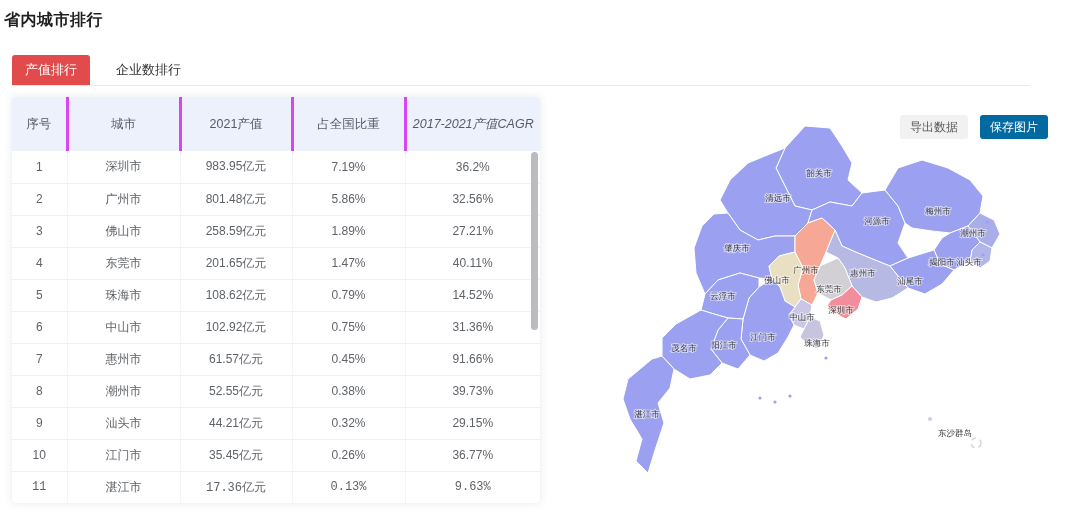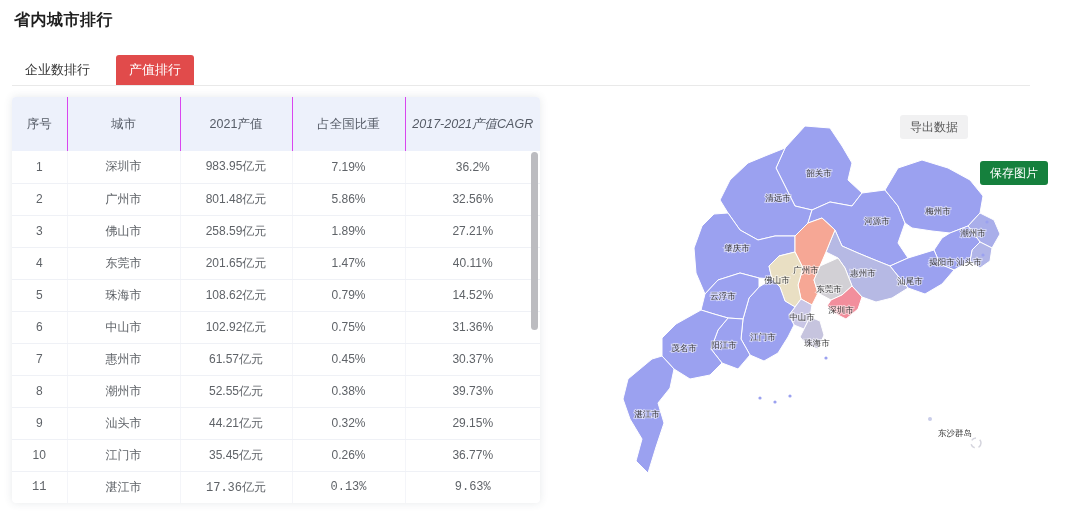--- a/index.html
+++ b/index.html
@@ -1,71 +1,71 @@
 <!DOCTYPE html>
 <html><head>
 <meta charset="utf-8">
 <style>
   * { margin:0; padding:0; box-sizing:border-box; }
   html,body { width:1080px; height:514px; background:#fff; overflow:hidden;
     font-family:"Liberation Sans","DejaVu Sans",sans-serif; }
   .page { position:relative; width:1080px; height:514px; }
 
-  .page-title { position:absolute; left:14px; top:10px; font-size:16px;
+  .page-title { position:absolute; left:4px; top:10px; font-size:16px;
     font-weight:bold; color:#1f1f1f; letter-spacing:.5px; }
 
   .tabs { position:absolute; left:12px; top:55px; width:1018px; height:31px;
     border-bottom:1px solid #e9e9e9; display:flex; align-items:center; }
   .tab { font-size:13px; color:#333; height:30px; line-height:30px;
     padding:0 13px; cursor:pointer; }
   .tab.active { background:#e14b4b; color:#fff; border-radius:3px 3px 0 0; }
   .tab + .tab { margin-left:13px; }
 
   .table-card { position:absolute; left:12px; top:97px; width:528px;
     background:#fff; border-radius:4px; box-shadow:0 0 8px rgba(60,70,90,.12);
     overflow:hidden; }
   table { border-collapse:collapse; width:100%; table-layout:fixed; }
   thead th { background:#edf1fb; height:54px; font-size:12.5px; font-weight:normal;
     color:#555b66; text-align:center; vertical-align:middle; padding:2px 6px;
-    border-right:1px solid #d946ef; word-break:break-all; line-height:1.5; }
+    border-right:3px solid #d946ef; word-break:break-all; line-height:1.5; }
   thead th:last-child { border-right:none; }
   tbody td { height:32px; font-size:12px; color:#5f6368; text-align:center;
     vertical-align:middle; border-bottom:1px solid #eff1f6;
     border-right:1px solid #f4f5f9; }
   tbody td:last-child { border-right:none; }
   tbody tr:last-child td { border-bottom:none;font-family:Liberation Mono, monospace; }
   .col-idx { width:55px; } .col-city { width:113px; } .col-val { width:112px; }
   .col-share { width:113px; } .col-cagr { width:135px;font-style:italic; }
 
   .scroll-thumb { position:absolute; right:2px; top:55px; width:7px; height:178px;
     background:#bcbcc0; border-radius:4px; }
 
   .map-panel { position:absolute; left:588px; top:110px; width:492px; height:404px; }
   .map-actions { position:absolute; right:32px; top:5px; display:flex; gap:12px; }
   .btn { font-size:12px; height:24px; line-height:24px; padding:0 10px;
     border:none; border-radius:3px; cursor:pointer; }
   .btn-export { background:#f1f1f2; color:#595959; }
-  .btn-save { background:#15803d; color:#fff;margin-top:46px; }
+  .btn-save { background:#0369a1; color:#fff; }
 
   .map-svg { position:absolute; left:2px; top:8px; }
   .map-label { font-size:8.5px; fill:#3a3a3a; text-anchor:middle;
     paint-order:stroke; stroke:rgba(255,255,255,.55); stroke-width:2px;
     font-family:"Liberation Sans","DejaVu Sans",sans-serif; }
   .region { stroke:#fff; stroke-width:1; stroke-linejoin:round; cursor:pointer; }
 </style>
 </head>
 <body>
 
 <div class="page">
 
   <div class="page-title">省内城市排行</div>
 
   <div class="tabs" id="tab-bar">
+      <div class="tab active">产值排行</div>
       <div class="tab">企业数排行</div>
-      <div class="tab active">产值排行</div>
     </div>
 
   <div class="table-card">
     <table>
       <thead>
         <tr id="thead-row">
             <th class="col-idx">序号</th>
             <th class="col-city">城市</th>
             <th class="col-val">2021产值</th>
             <th class="col-share">占全国比重</th>
@@ -113,21 +113,21 @@
             <td>中山市</td>
             <td>102.92亿元</td>
             <td>0.75%</td>
             <td>31.36%</td>
           </tr>
           <tr>
             <td>7</td>
             <td>惠州市</td>
             <td>61.57亿元</td>
             <td>0.45%</td>
-            <td>30.37%</td>
+            <td>91.66%</td>
           </tr>
           <tr>
             <td>8</td>
             <td>潮州市</td>
             <td>52.55亿元</td>
             <td>0.38%</td>
             <td>39.73%</td>
           </tr>
           <tr>
             <td>9</td>

